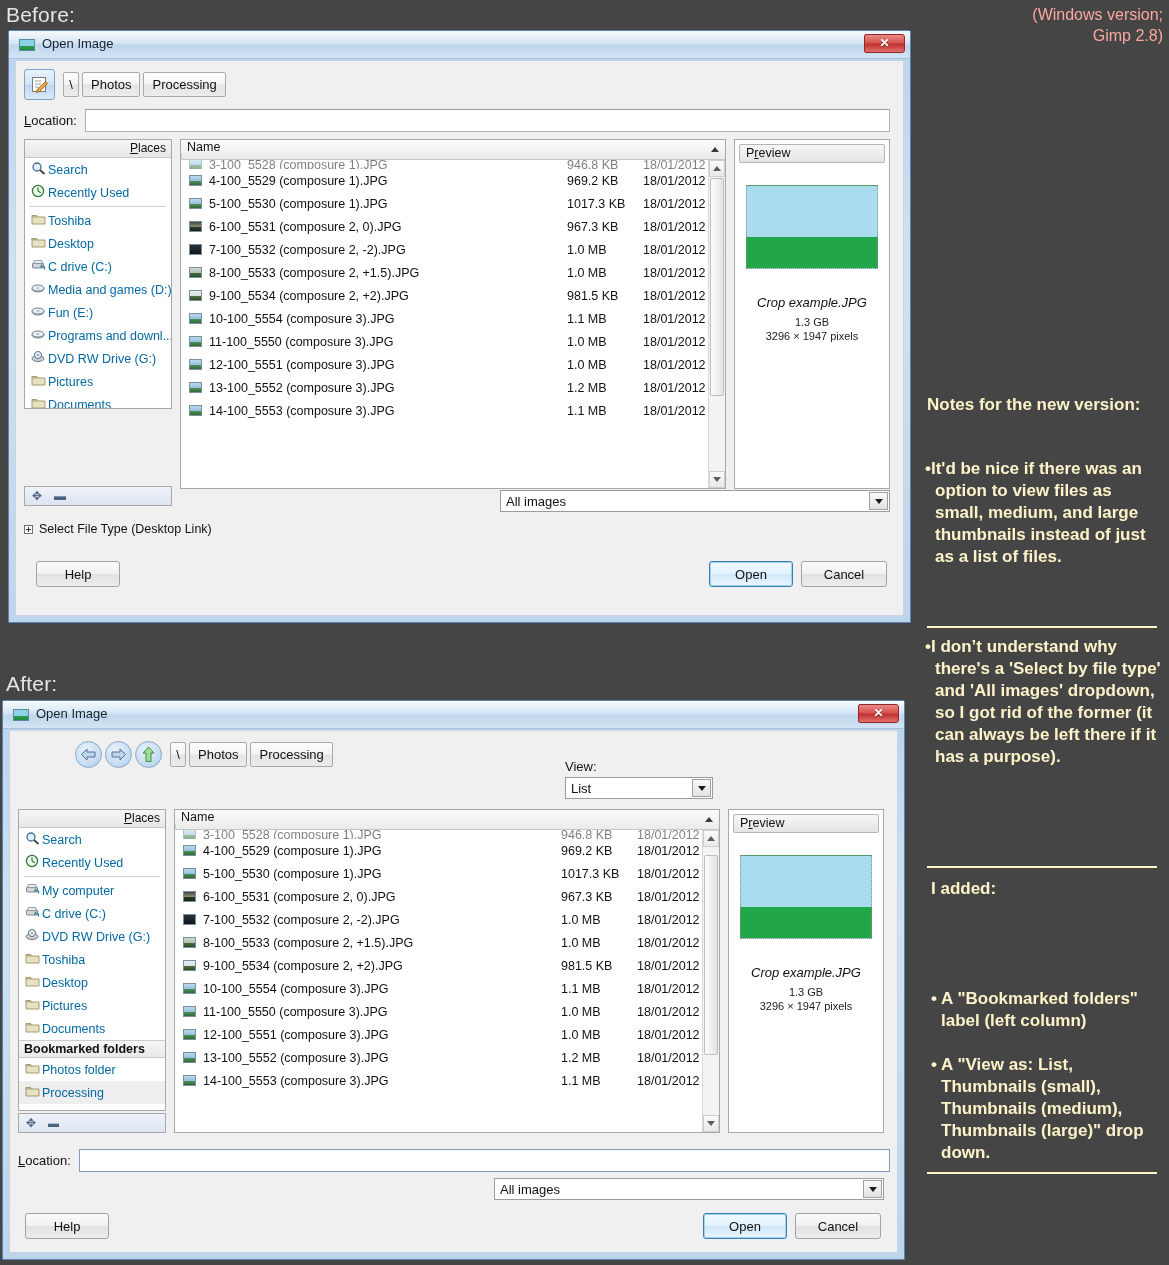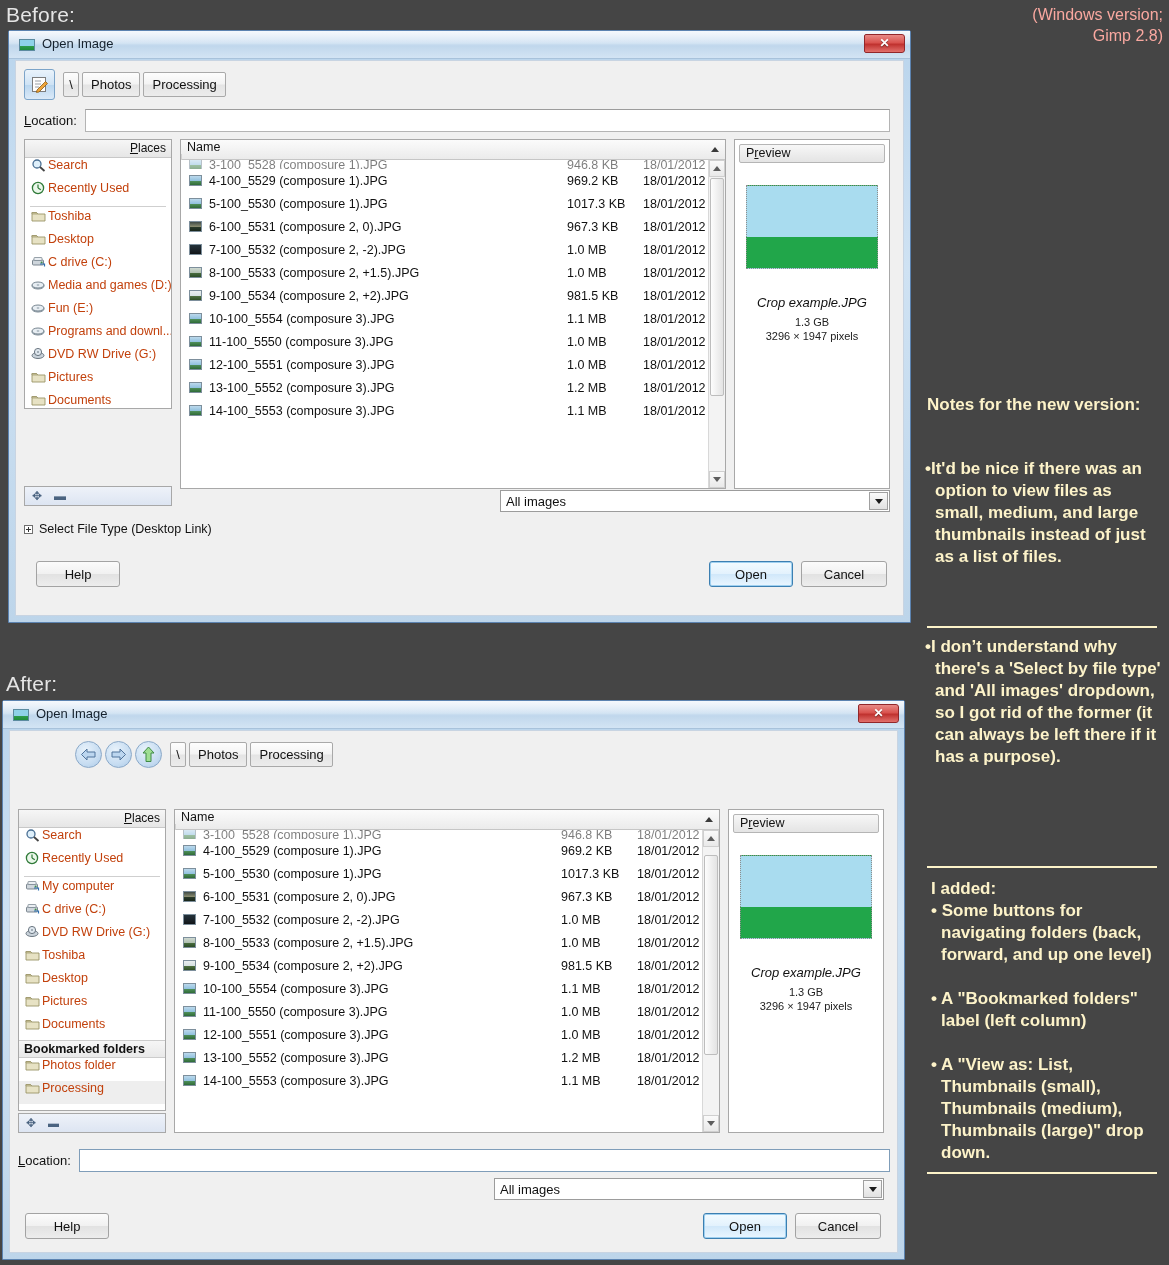--- a/index.html
+++ b/index.html
@@ -148,22 +148,22 @@
     height:18px;
     background:linear-gradient(180deg,#f6f6f6,#e6e6e6);
     border-bottom:1px solid #c8c8c8;
     font-size:12px; color:#111;
     padding:1px 5px;
     text-align:right;
   }
   .panel-head u { text-decoration:underline; }
   .places-list { background:#fff; }
   .place {
-    height:23px; display:flex; 
-    padding-left:6px; font-size:12.5px; color:#c2410c;
+    height:23px; display:flex; align-items:center;
+    padding-left:6px; font-size:12.5px; color:#0369a1;
     cursor:pointer;
   }
   .place.selected { background:#eeeeee; }
   .place .pi { width:17px; display:inline-block; flex:0 0 17px; }
   .place span.txt { white-space:nowrap; overflow:hidden; }
   .place-sep { height:1px; background:#cfcfcf; margin:2px 5px; }
   .subhead {
     height:18px; font-size:12.5px; color:#111;
     display:flex;align-items:center;
     padding-left:5px;
@@ -619,20 +619,29 @@
           </div>
         </div>
         <div style="display:flex;align-items:center;gap:3px;">
           <div class="btn pathbtn sep">\</div>
           <div class="btn pathbtn">Photos</div>
           <div class="btn pathbtn">Processing</div>
         </div>
       </div>
     </div>
 
+    <div style="position:absolute;left:555px;top:28px;width:155px;">
+      <div class="lbl" style="margin-bottom:3px;">View:</div>
+      <div class="combo" style="width:148px;">
+        <span>List</span>
+        <span class="arrowbox">
+            <span class="tri-down"></span>
+          </span>
+      </div>
+    </div>
 
     <div class="panel" style="left:8px; top:78px; width:148px; height:302px;">
       <div class="panel-head"><u>P</u>laces</div>
       <div class="places-list" id="after-places">
           <div class="place">
             <span class="pi"><svg width="15" height="14" viewBox="0 0 15 14">
                 <circle cx="6" cy="6" r="4" fill="#dff0fb" stroke="#4a6f93" stroke-width="1.3"></circle>
                 <line x1="9" y1="9" x2="13.5" y2="13" stroke="#444" stroke-width="1.8"></line>
               </svg></span>
             <span class="txt">Search</span>
@@ -876,17 +885,16 @@
   </div>
 </div>
 
 <div class="notes">
   <div class="notes-title">Notes for the new version:</div>
   <div class="note-block nb" style="top:458px;">•It'd be nice if there was an option to view files as small, medium, and large thumbnails instead of just as a list of files.</div>
   <div class="note-rule" style="top:626px;"></div>
   <div class="note-block nb" style="top:636px;">•I don’t understand why there's a 'Select by file type' and 'All images' dropdown, so I got rid of the former (it can always be left there if it has a purpose).</div>
   <div class="note-rule" style="top:866px;"></div>
   <div class="note-block" style="top:878px;left:16px;width:230px;">I added:</div>
-  <div class="note-block nb" style="top:900px;left:16px;width:232px;">• Some buttons for navigating folders (back, forward, and up one level)</div>
   <div class="note-block nb" style="top:988px;left:16px;width:232px;">• A "Bookmarked folders" label (left column)</div>
   <div class="note-block nb" style="top:1054px;left:16px;width:232px;">• A "View as: List, Thumbnails (small), Thumbnails (medium), Thumbnails (large)" drop down.</div>
   <div class="note-rule" style="top:1172px;"></div>
 </div>
 
 </body></html>

